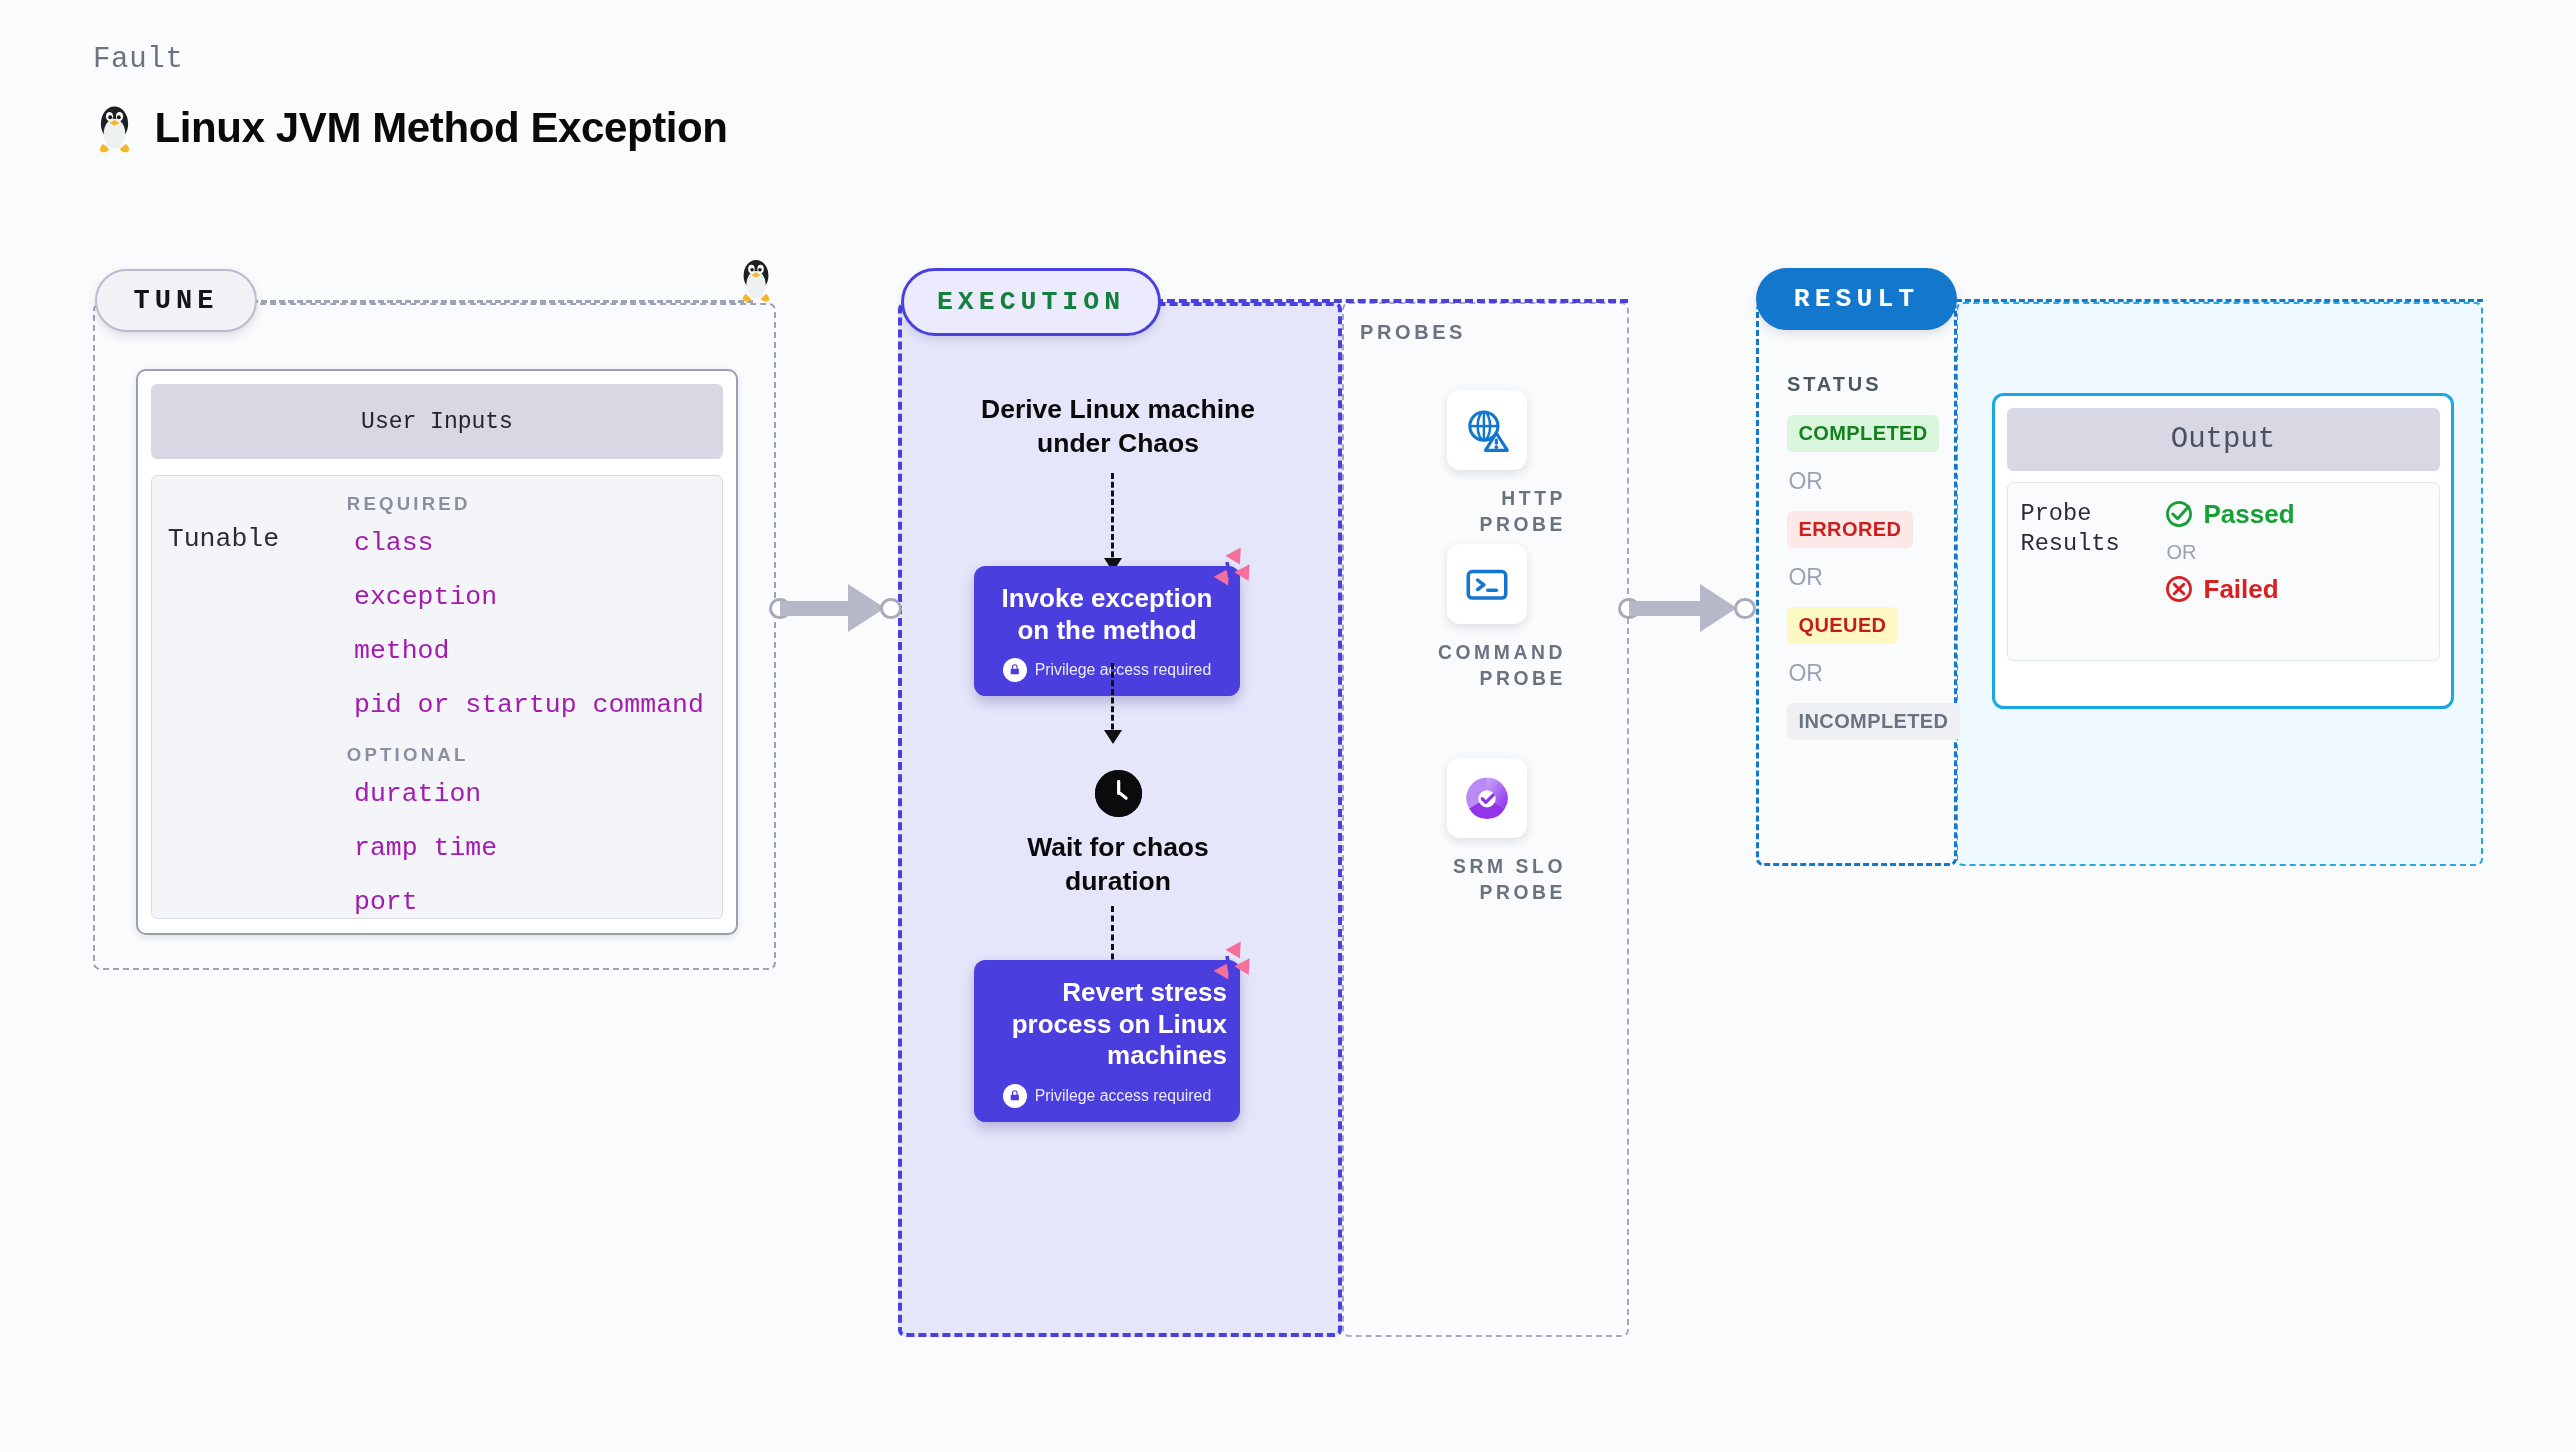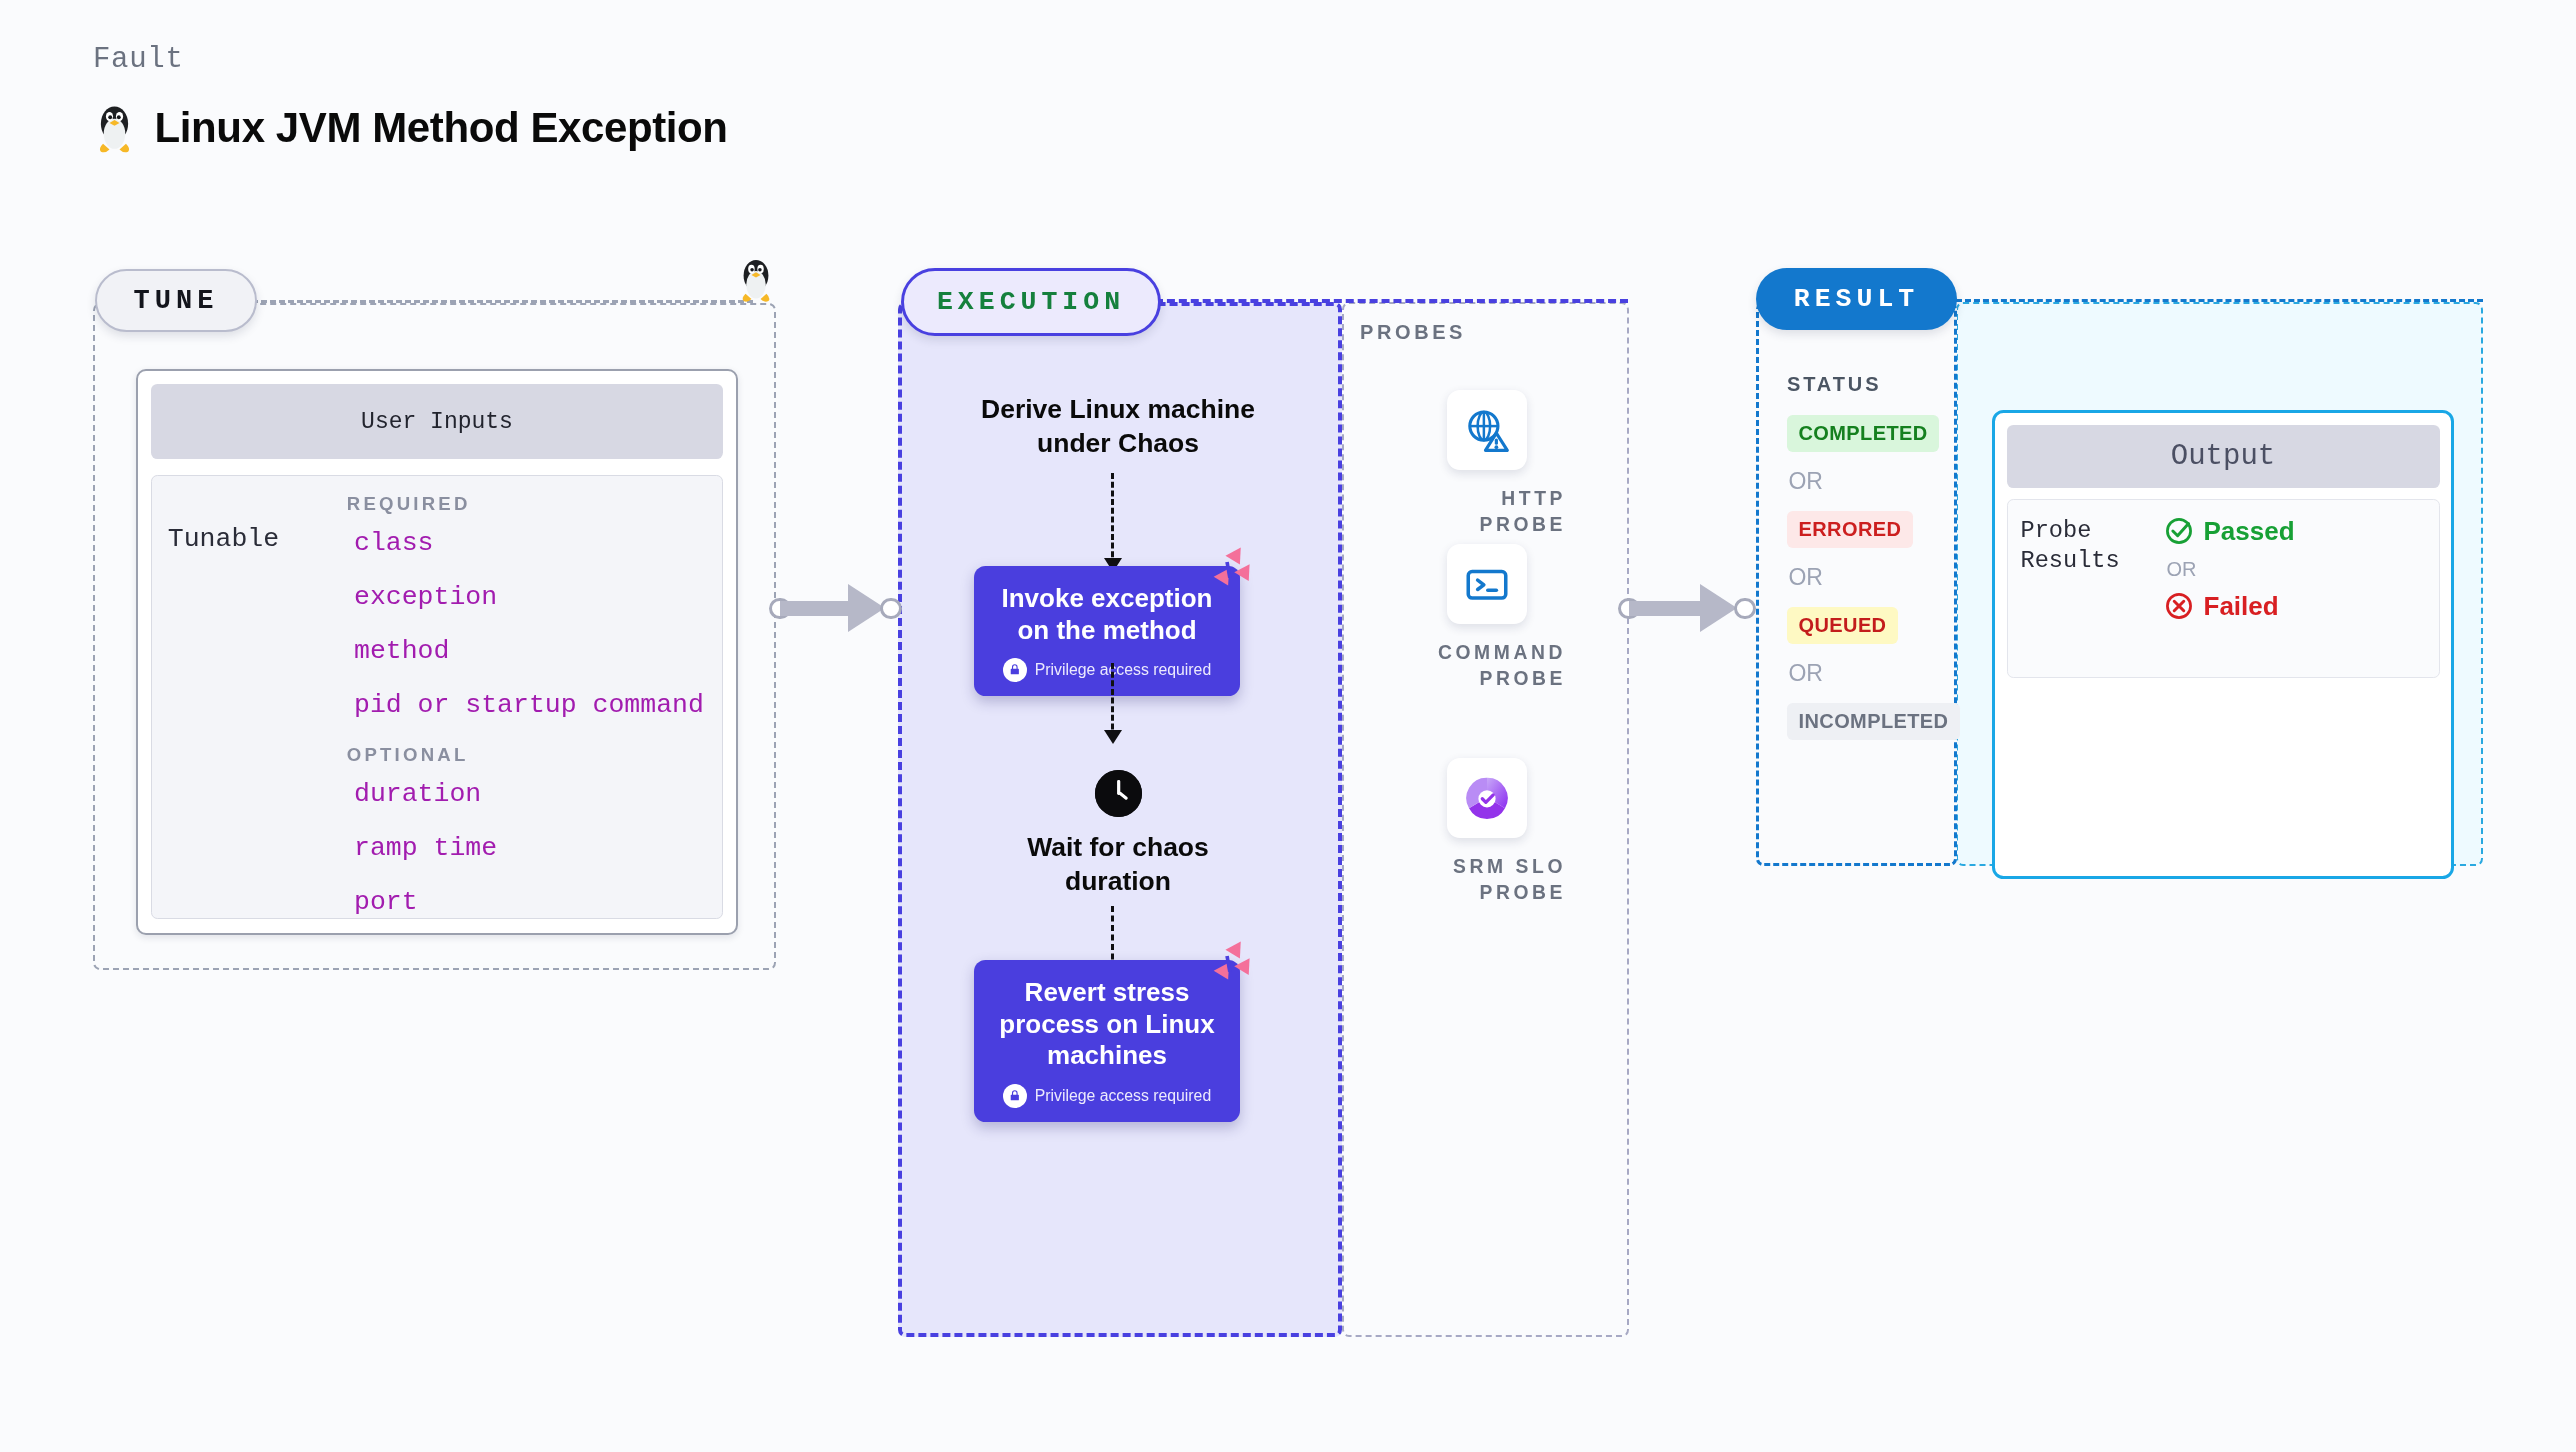--- a/index.html
+++ b/index.html
@@ -197,21 +197,21 @@
   #status-list{position:absolute;left:1787px;top:415px;width:158px;}
   .status-badge{
     display:inline-block;padding:7.2px 11.5px;border-radius:5.7px;
     font-size:20px;font-weight:bold;letter-spacing:0.4px;
   }
   .or-text{
     font-size:23px;color:#9ca3b4;margin:15.8px 0 15.8px 1.4px;
   }
 
   #output-card{
-    position:absolute;left:1992px;top:410px;width:462px;height:469px;
+    position:absolute;left:1992px;top:393px;width:462px;height:316px;
     background:#ffffff;border:3.6px solid #19a7e6;border-radius:11.5px;
     box-sizing:border-box;padding:11.5px;
   }
   #output-header{
     height:63px;background:#d7d8e3;border-radius:6.4px;
     display:flex;align-items:center;justify-content:center;
     font-family:"Liberation Mono",monospace;font-size:29px;color:#4b4f63;
   }
   .out-row{
     margin-top:11.5px;background:#fafbfd;border:1.4px solid #e3e5ec;
@@ -355,21 +355,21 @@
   <div class="ribbon">
     <svg width="52" height="52" viewBox="0 0 72 72">
       <g transform="rotate(-28 36 36)">
         <path d="M10 28 L34 28 L22 48 Z" fill="#f4709a"></path>
         <path d="M38 10 L62 10 L50 30 Z" fill="#f4709a"></path>
         <path d="M38 36 L62 36 L50 56 Z" fill="#f4709a"></path>
         <rect x="30" y="18" width="5" height="22" fill="#4a3ede" transform="rotate(18 32 29)"></rect>
       </g>
     </svg>
   </div>
-  <div class="ct" style="white-space:pre-line;">Revert stress
+  <div class="ct" style="white-space:pre-line;text-align:right;">Revert stress
 process on Linux
 machines</div>
   <div class="priv">
     <span class="lock-badge">
       <svg width="13.6" height="13.6" viewBox="0 0 24 24" fill="#4a3ede">
         <path d="M7 10V7a5 5 0 0110 0v3h1.2c.6 0 1 .5 1 1v8c0 .6-.4 1-1 1H5.8c-.6 0-1-.4-1-1v-8c0-.5.4-1 1-1H7zm2 0h6V7a3 3 0 00-6 0v3z"></path>
       </svg>
     </span>
     <span>Privilege access required</span>
   </div>

